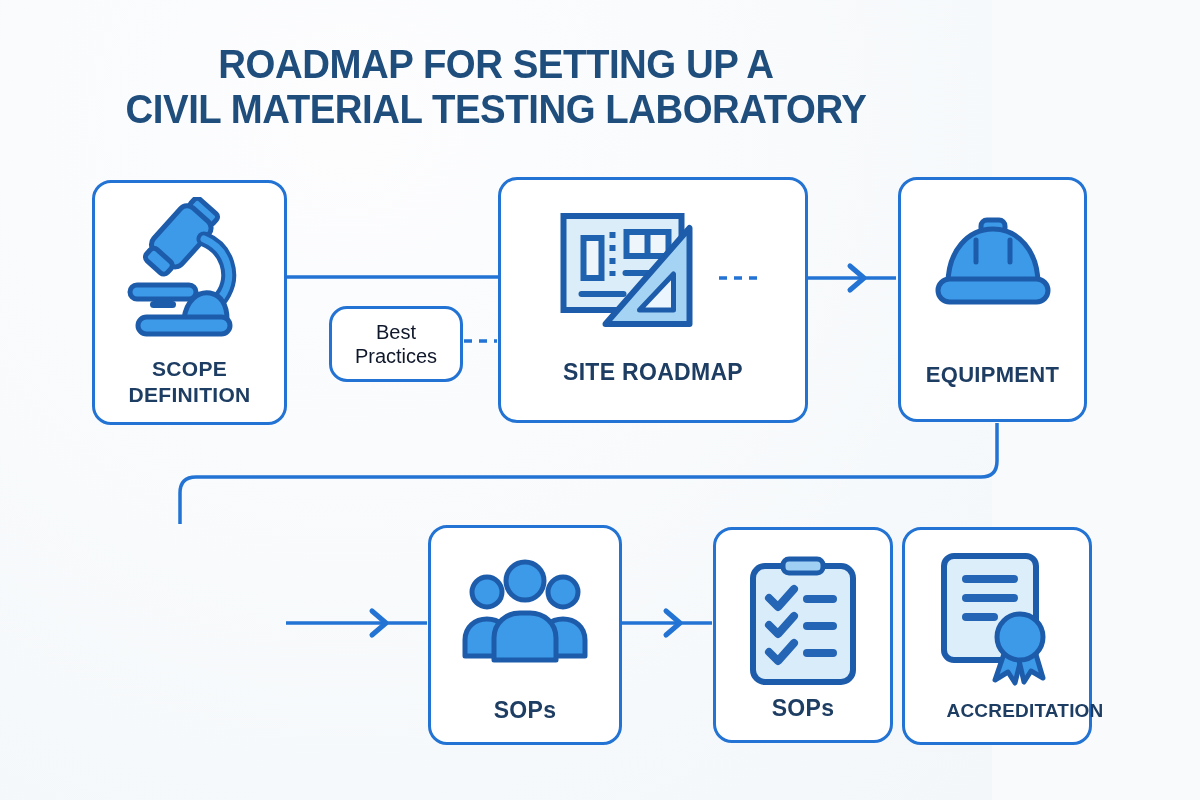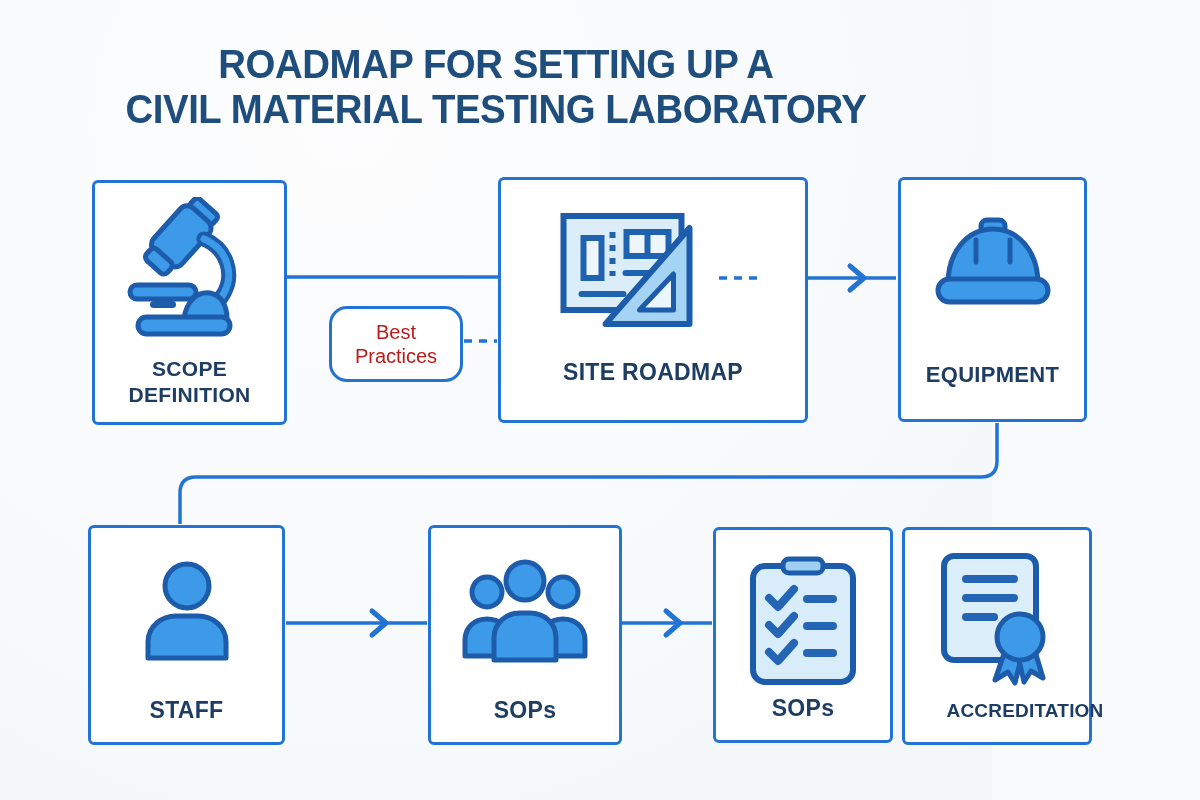--- a/index.html
+++ b/index.html
@@ -15,21 +15,21 @@
   
   .title{
     position:absolute;top:42px;left:0;width:100%;
     text-align:center;color:#1f4e7d;font-weight:700;
     font-size:40px;line-height:1.13;letter-spacing:-.5px;
     transform:scaleX(.96);
   }
   
   .node{
     position:absolute;background:#ffffff;
-    border:3px solid #2273d4;border-radius:6px;
+    border:3px solid #2273d4;border-radius:19px;
     box-sizing:border-box;
   }
   .node-label{
     position:absolute;left:0;width:100%;text-align:center;
     color:#1e3d63;font-weight:700;letter-spacing:.3px;
     white-space:pre-line;line-height:1.25;
   }
   .icon-wrap{position:absolute;left:50%;transform:translateX(-50%);}
   
   #node-scope        {left:92px;  top:180px; width:195px; height:245px;}
@@ -54,21 +54,21 @@
   #node-staff .icon-wrap        {top:28px;}
   #node-sops-people .icon-wrap  {top:28px;}
   #node-sops-list .icon-wrap    {top:24px;}
   #node-accreditation .icon-wrap{top:20px;}
 
   
   .annotation{
     position:absolute;left:329px;top:306px;width:134px;height:76px;
     background:#ffffff;border:3px solid #2273d4;border-radius:18px;
     box-sizing:border-box;display:flex;align-items:center;justify-content:center;
-    text-align:center;color:#b91c1c;font-size:20px;font-weight:500;
+    text-align:center;color:#0f172a;font-size:20px;font-weight:500;
     line-height:1.2;white-space:pre-line;
   }
   
   #connectors{position:absolute;left:0;top:0;z-index:3;pointer-events:none;}
   .nodes-layer{position:absolute;left:0;top:0;z-index:2;width:100%;height:100%;}
 </style>
 </head>
 <body>
 
 <div class="canvas">
@@ -122,29 +122,20 @@
         <svg width="130" height="100" viewBox="0 0 130 100">
           <rect x="53" y="4" width="24" height="14" rx="6" fill="#3d9ae8" stroke="#1d5cab" stroke-width="5"></rect>
           <path d="M20,68 C20,35 40,13 65,13 C90,13 110,35 110,68 Z" fill="#3d9ae8" stroke="#1d5cab" stroke-width="5" stroke-linejoin="round"></path>
           <path d="M48,24 V46 M82,24 V46" stroke="#1d5cab" stroke-width="5" stroke-linecap="round" fill="none"></path>
           <rect x="10" y="63" width="110" height="23" rx="11.5" fill="#3d9ae8" stroke="#1d5cab" stroke-width="5"></rect>
         </svg>
       </span>
       <div class="node-label">EQUIPMENT</div>
     </div>
 
-    <div class="node" id="node-staff">
-      <span class="icon-wrap">
-        <svg width="110" height="110" viewBox="0 0 110 110">
-          <circle cx="55" cy="30" r="22" fill="#3d9ae8" stroke="#1d5cab" stroke-width="5"></circle>
-          <path d="M16,102 V86 C16,70 30,60 44,60 H66 C80,60 94,70 94,86 V102 Z" fill="#3d9ae8" stroke="#1d5cab" stroke-width="5" stroke-linejoin="round"></path>
-        </svg>
-      </span>
-      <div class="node-label">STAFF</div>
-    </div>
 
     <div class="node" id="node-sops-people">
       <span class="icon-wrap">
         <svg width="150" height="112" viewBox="0 0 150 112">
           <g fill="#3d9ae8" stroke="#1d5cab" stroke-width="5" stroke-linejoin="round">
             <circle cx="37" cy="36" r="15"></circle>
             <path d="M15,100 V84 C15,71 25,63 37,63 C49,63 59,71 59,84 V100 Z"></path>
             <circle cx="113" cy="36" r="15"></circle>
             <path d="M91,100 V84 C91,71 101,63 113,63 C125,63 135,71 135,84 V100 Z"></path>
             <circle cx="75" cy="25" r="19"></circle>

